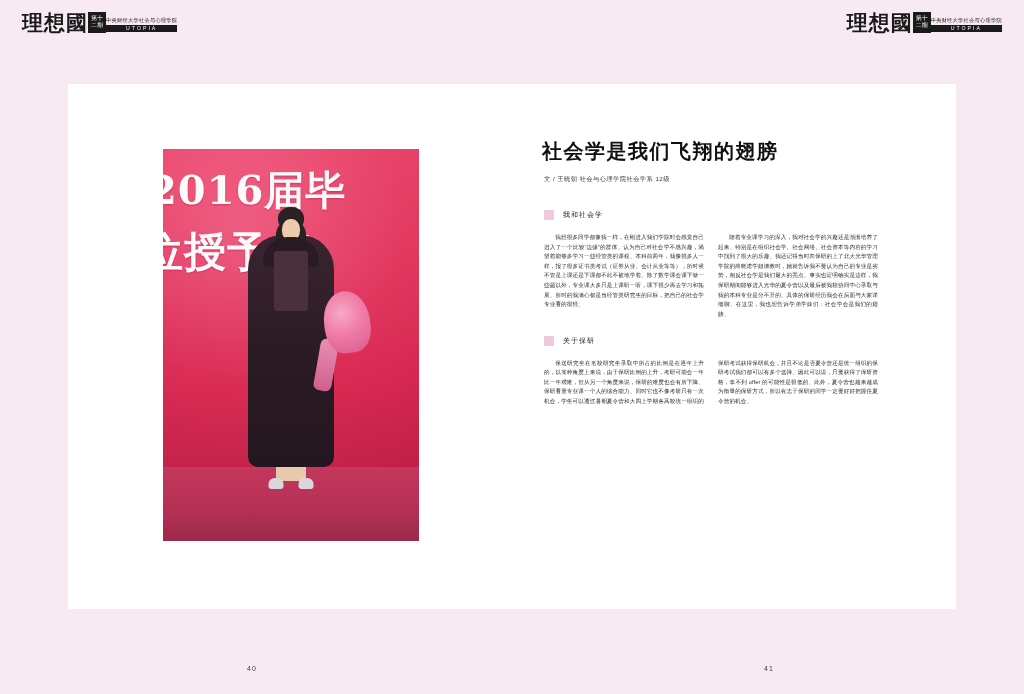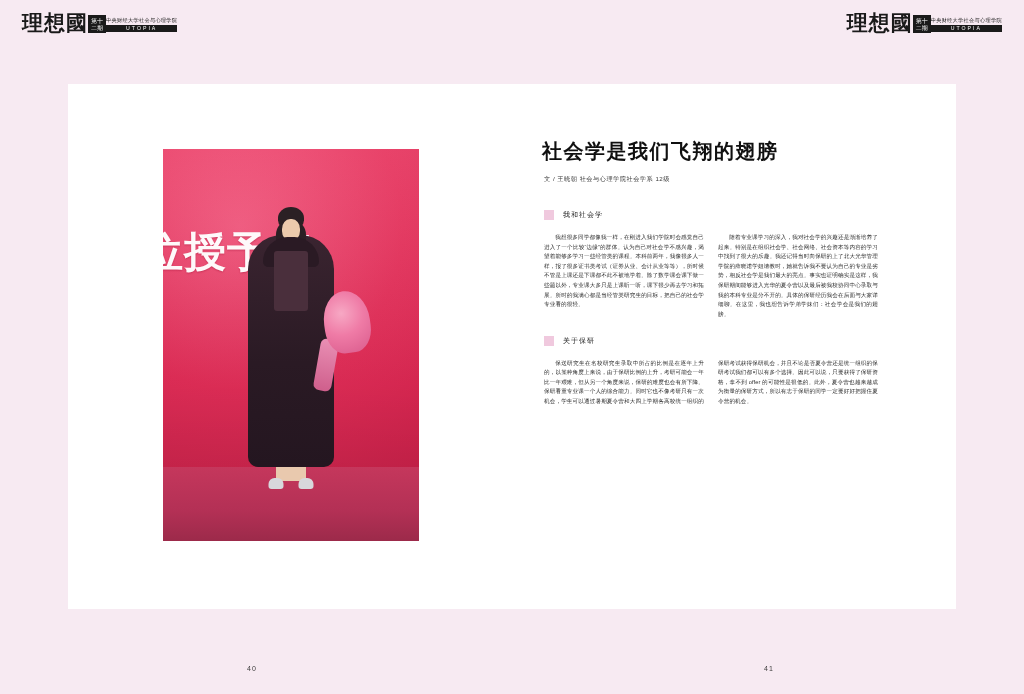--- a/index.html
+++ b/index.html
@@ -13,21 +13,20 @@
     font-family: "Liberation Sans", sans-serif;
     overflow: hidden;
     position: relative;
   }
 
   
   .logo {
     position: absolute;
     top: 12px;
     display: flex;
-    align-items: flex-end;
   }
   .logo-left { left: 22px; }
   .logo-right { right: 22px; }
 
   .logo-cn {
     font-family: "DejaVu Serif", serif;
     font-weight: bold;
     font-size: 21px;
     letter-spacing: 1px;
     color: #1a1a1a;
@@ -320,20 +319,21 @@
   <span class="logo-meta">
     <span class="logo-org">中央财经大学社会与心理学院</span>
     <span class="logo-utopia">UTOPIA</span>
   </span>
 </div>
 
 <div class="spread">
 
   <div class="photo-frame">
     <div class="photo-bg"></div>
+    <div class="banner-text">2016届毕</div>
     <div class="banner-text line2">位授予仪</div>
     <div class="photo-floor"></div>
     <div class="fig fig-gown"></div>
     <div class="fig fig-leg"></div>
     <div class="fig fig-hair2"></div>
     <div class="fig fig-head"></div>
     <div class="fig fig-face"></div>
     <div class="fig fig-hair"></div>
     <div class="fig fig-collar"></div>
     <div class="fig fig-sash"></div>

